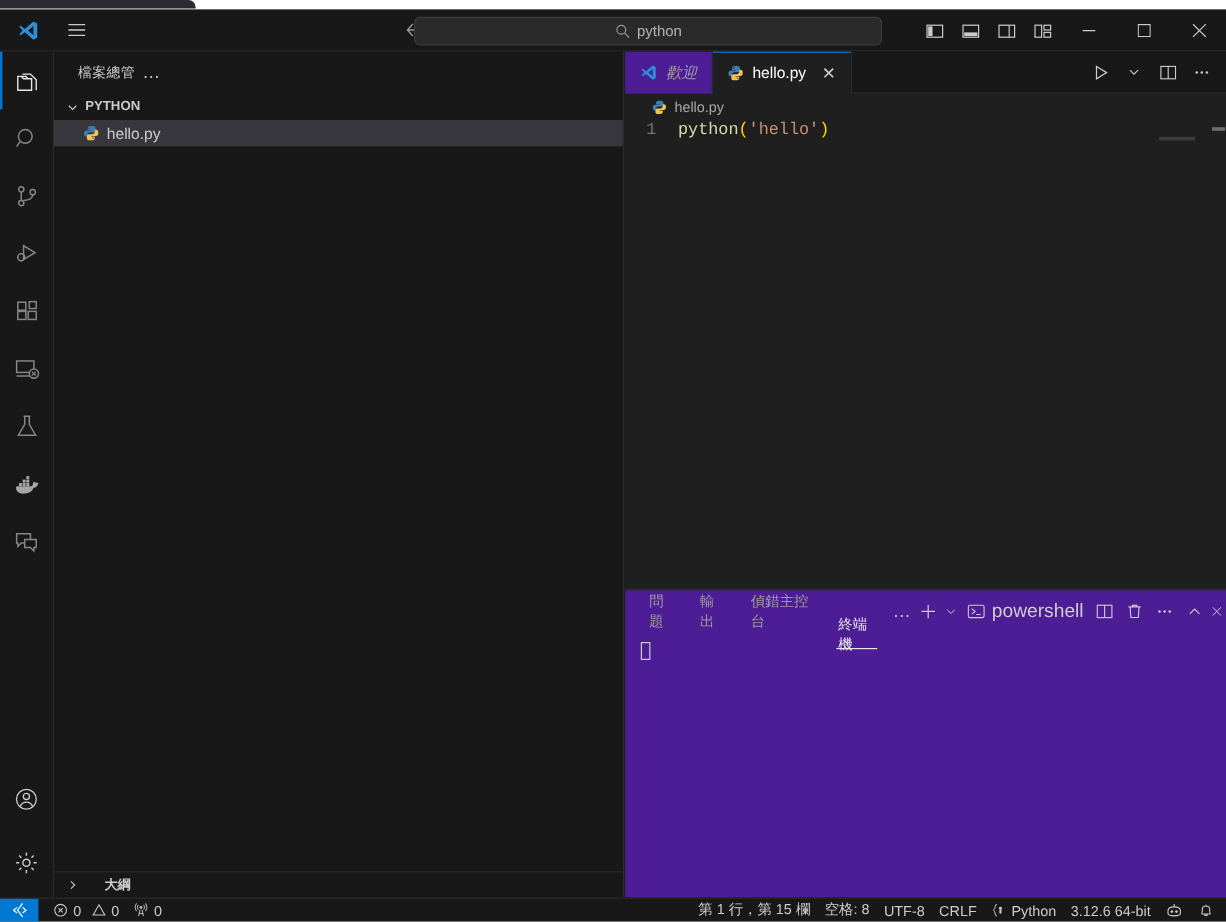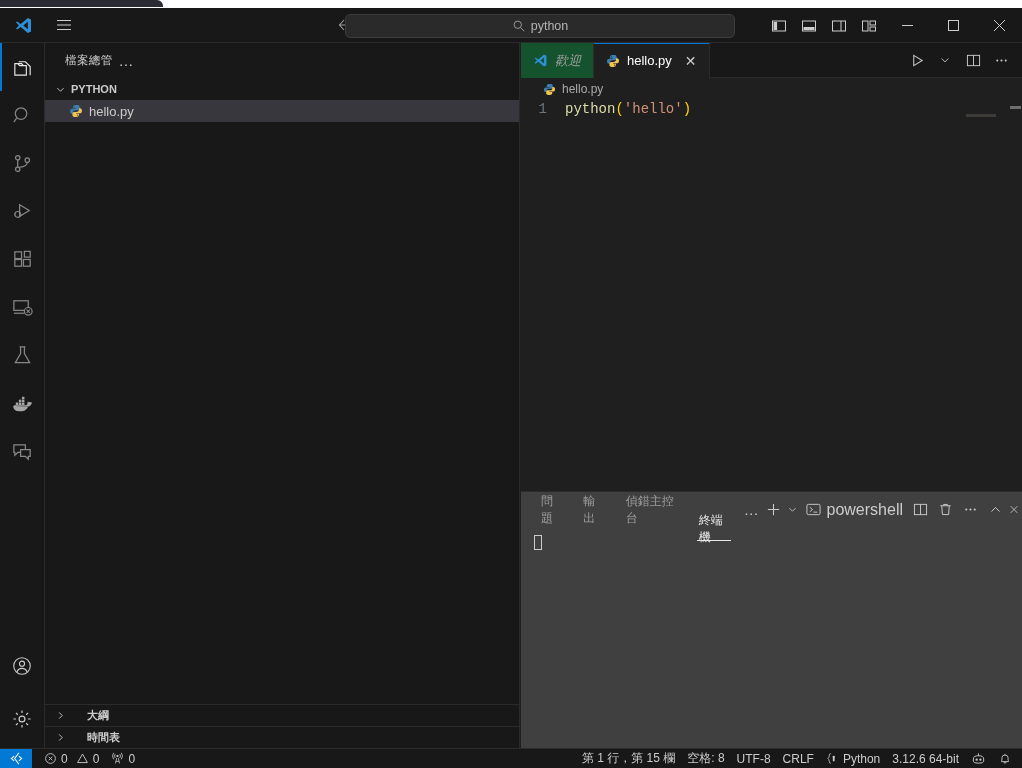--- a/index.html
+++ b/index.html
@@ -120,21 +120,21 @@
     position: absolute; left: 521px; top: 43px; width: 501px; height: 705px;
     background: #1f1f1f;
   }
   .tabbar {
     height: 35px; background: #181818; display: flex; position: relative;
     border-bottom: 1px solid #2b2b2b;
   }
   .tab {
     display: flex; align-items: center; gap: 7px;
     padding: 0 12px; height: 35px; cursor: pointer;
-    font-size: 13px; color: #9d9d9d; background: #14532d;
+    font-size: 13px; color: #9d9d9d; background: #4c1d95;
     border-right: 1px solid #2b2b2b; position: relative;
   }
   .tab.italic { font-style: italic; }
   .tab.active {
     background: #1f1f1f; color: #ffffff;
   }
   .tab.active::before {
     content: ""; position: absolute; top: 0; left: 0; right: 0; height: 1px; background: #0078d4;
   }
   .tab .close { font-size: 14px; color: #cccccc; margin-left: 6px; }
@@ -163,21 +163,21 @@
   .overview {
     position: absolute; right: 0; top: 0; width: 14px; height: 385px; background: #1f1f1f;
   }
   .ov-thumb {
     position: absolute; right: 1px; top: 6px; width: 11px; height: 3px; background: #6e6e6e;
   }
 
   
   .panel {
     position: absolute; left: 0; bottom: 0; width: 501px; height: 257px;
-    background: #404040; border-top: 1px solid #2b2b2b;
+    background: #4c1d95; border-top: 1px solid #2b2b2b;
   }
   .panel-tabs {
     height: 35px; display: flex; align-items: center; padding-left: 10px; gap: 2px;
   }
   .ptab {
     padding: 0 10px; height: 35px; display: flex; align-items: center;
     font-size: 12px; color: #9d9d9d; cursor: pointer; position: relative;
   }
   .ptab.active { color: #e7e7e7; margin-top: 39px; }
   .ptab.active::after {
@@ -412,28 +412,20 @@
     </div>
 
     <div class="sb-bottom">
       <div class="collapsed-sec">
         <span class="chev">
           <svg width="11" height="11" viewBox="0 0 16 16">
               <path d="M6 3.5 L10.5 8 L6 12.5" stroke="#cccccc" stroke-width="1.3" fill="none"></path>
             </svg>
         </span>
         <span>大綱</span>
-      </div>
-      <div class="collapsed-sec">
-        <span class="chev">
-          <svg width="11" height="11" viewBox="0 0 16 16">
-              <path d="M6 3.5 L10.5 8 L6 12.5" stroke="#cccccc" stroke-width="1.3" fill="none"></path>
-            </svg>
-        </span>
-        <span>時間表</span>
       </div>
     </div>
   </div>
 
   <div class="editorzone">
 
     <div class="tabbar">
       <div class="tab italic">
         <span>
           <svg width="15" height="15" viewBox="0 0 24 24">

